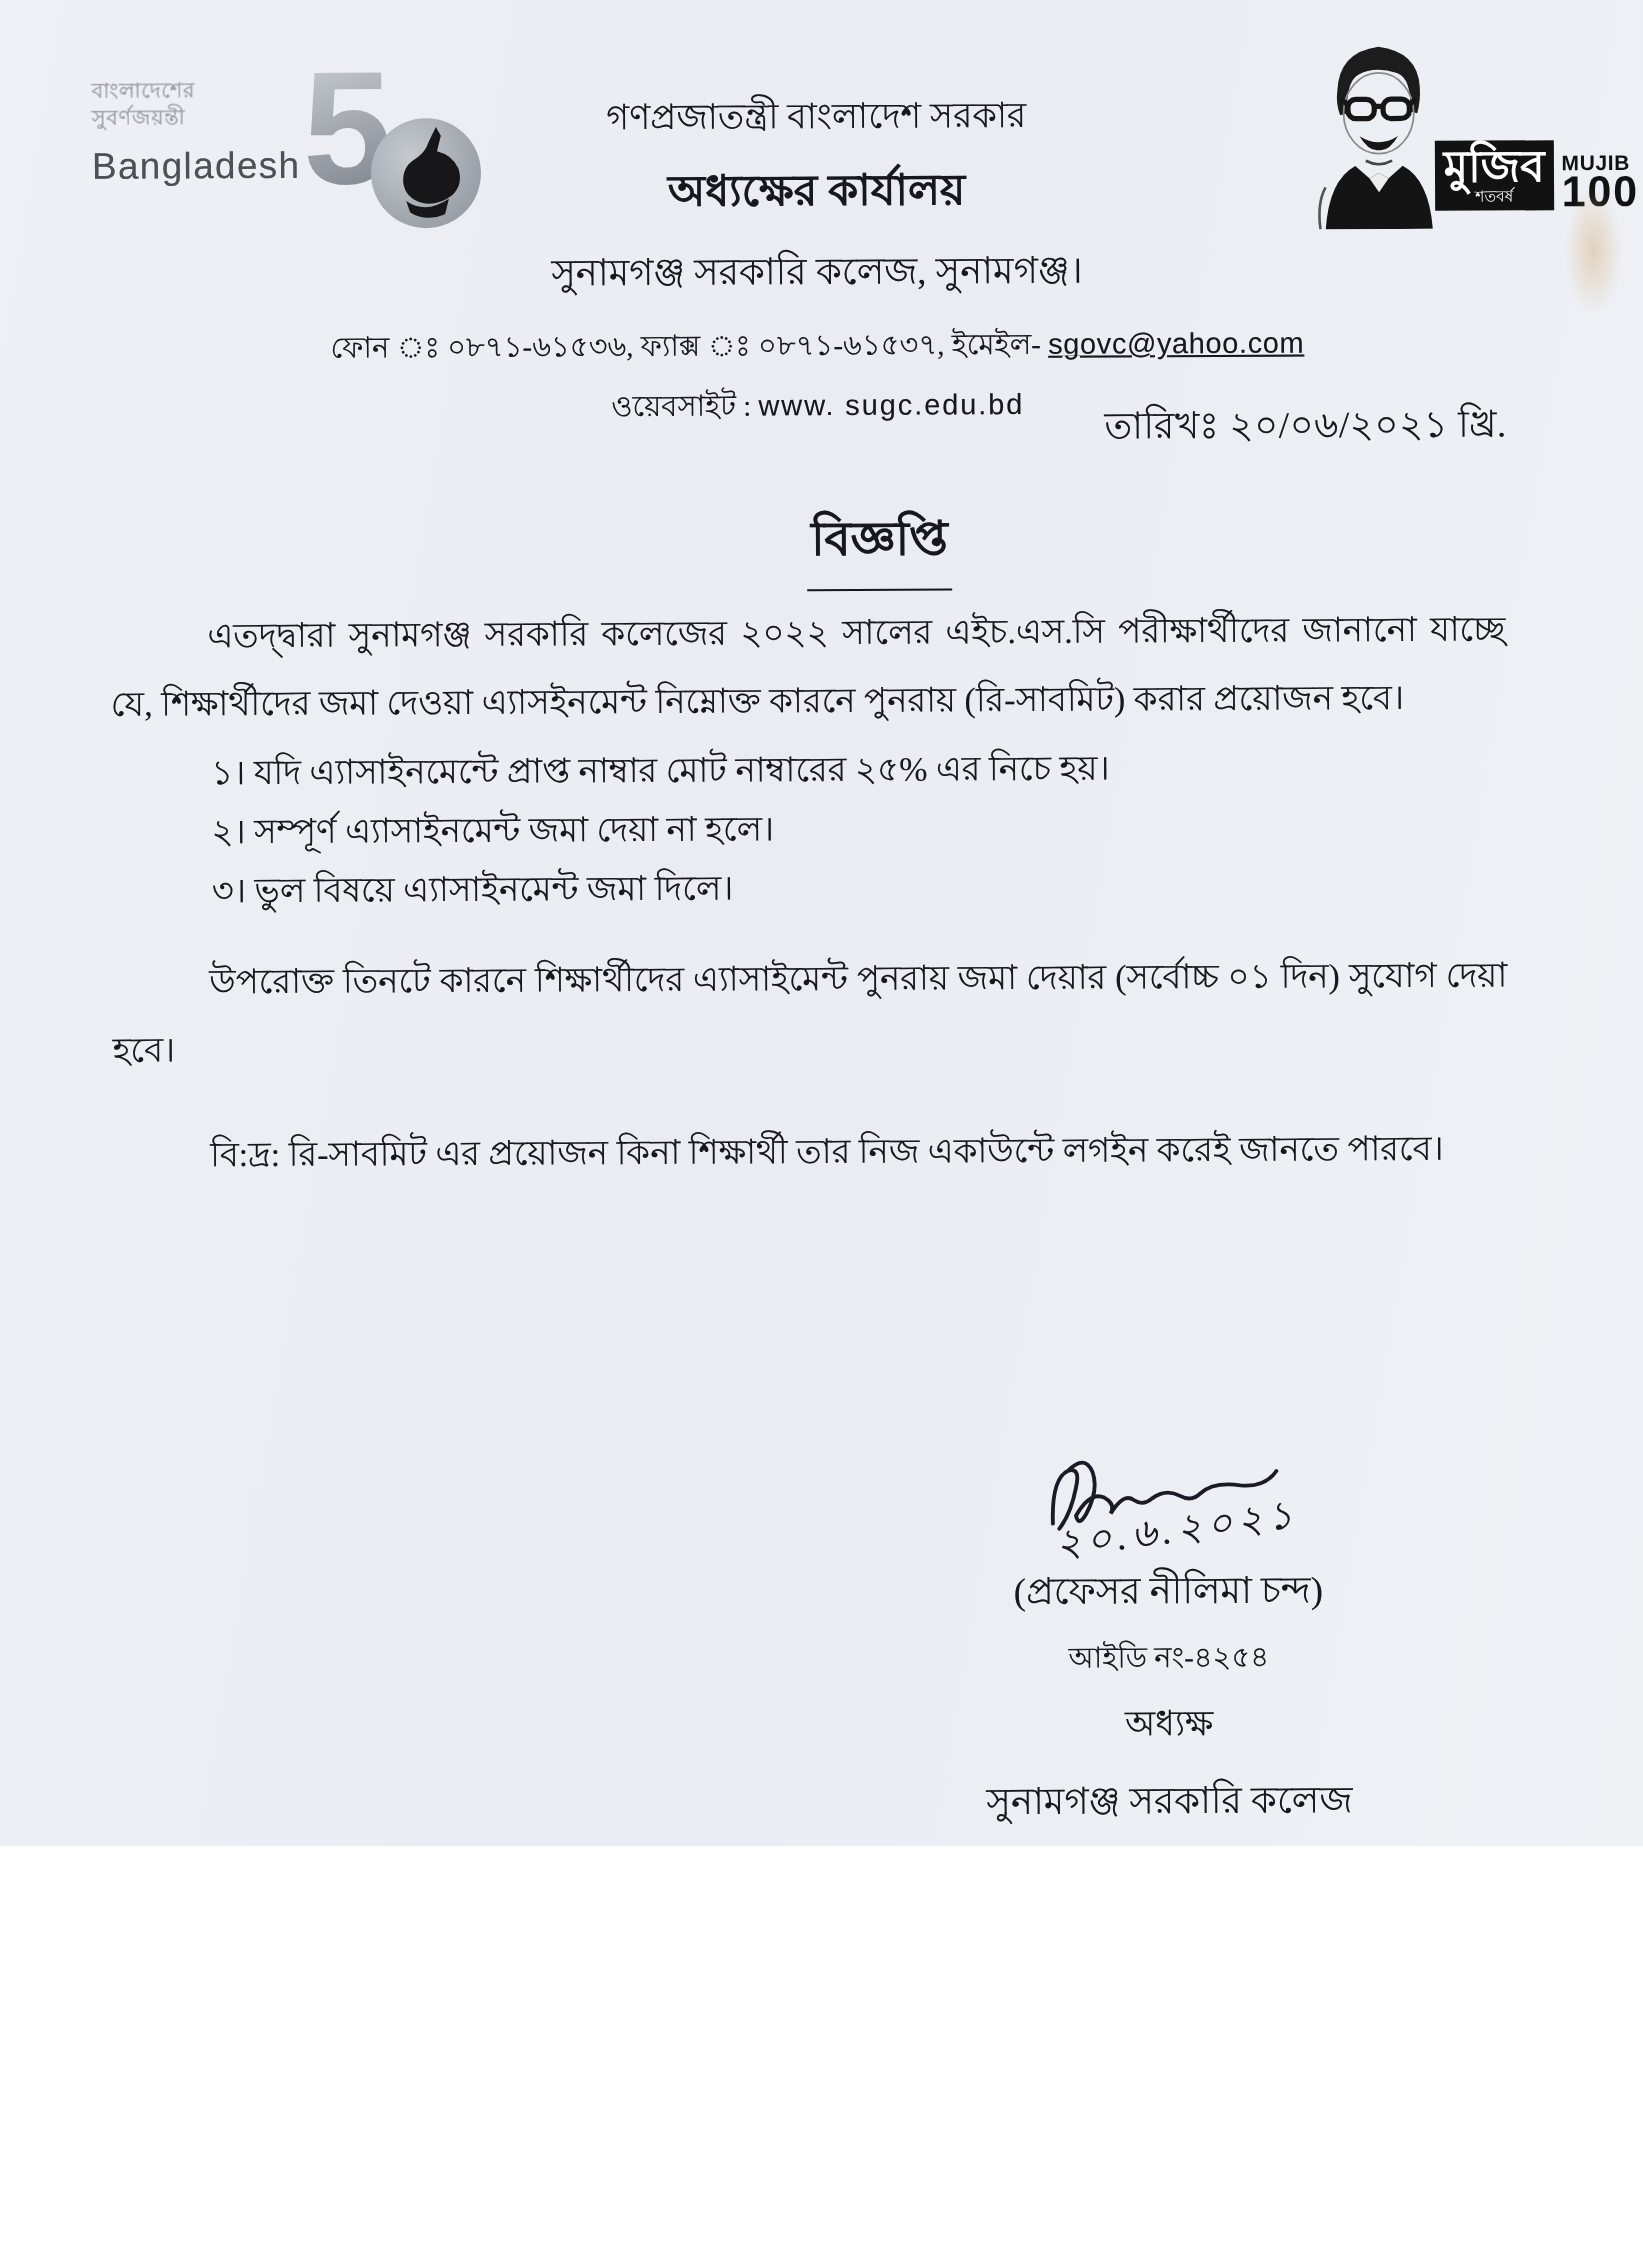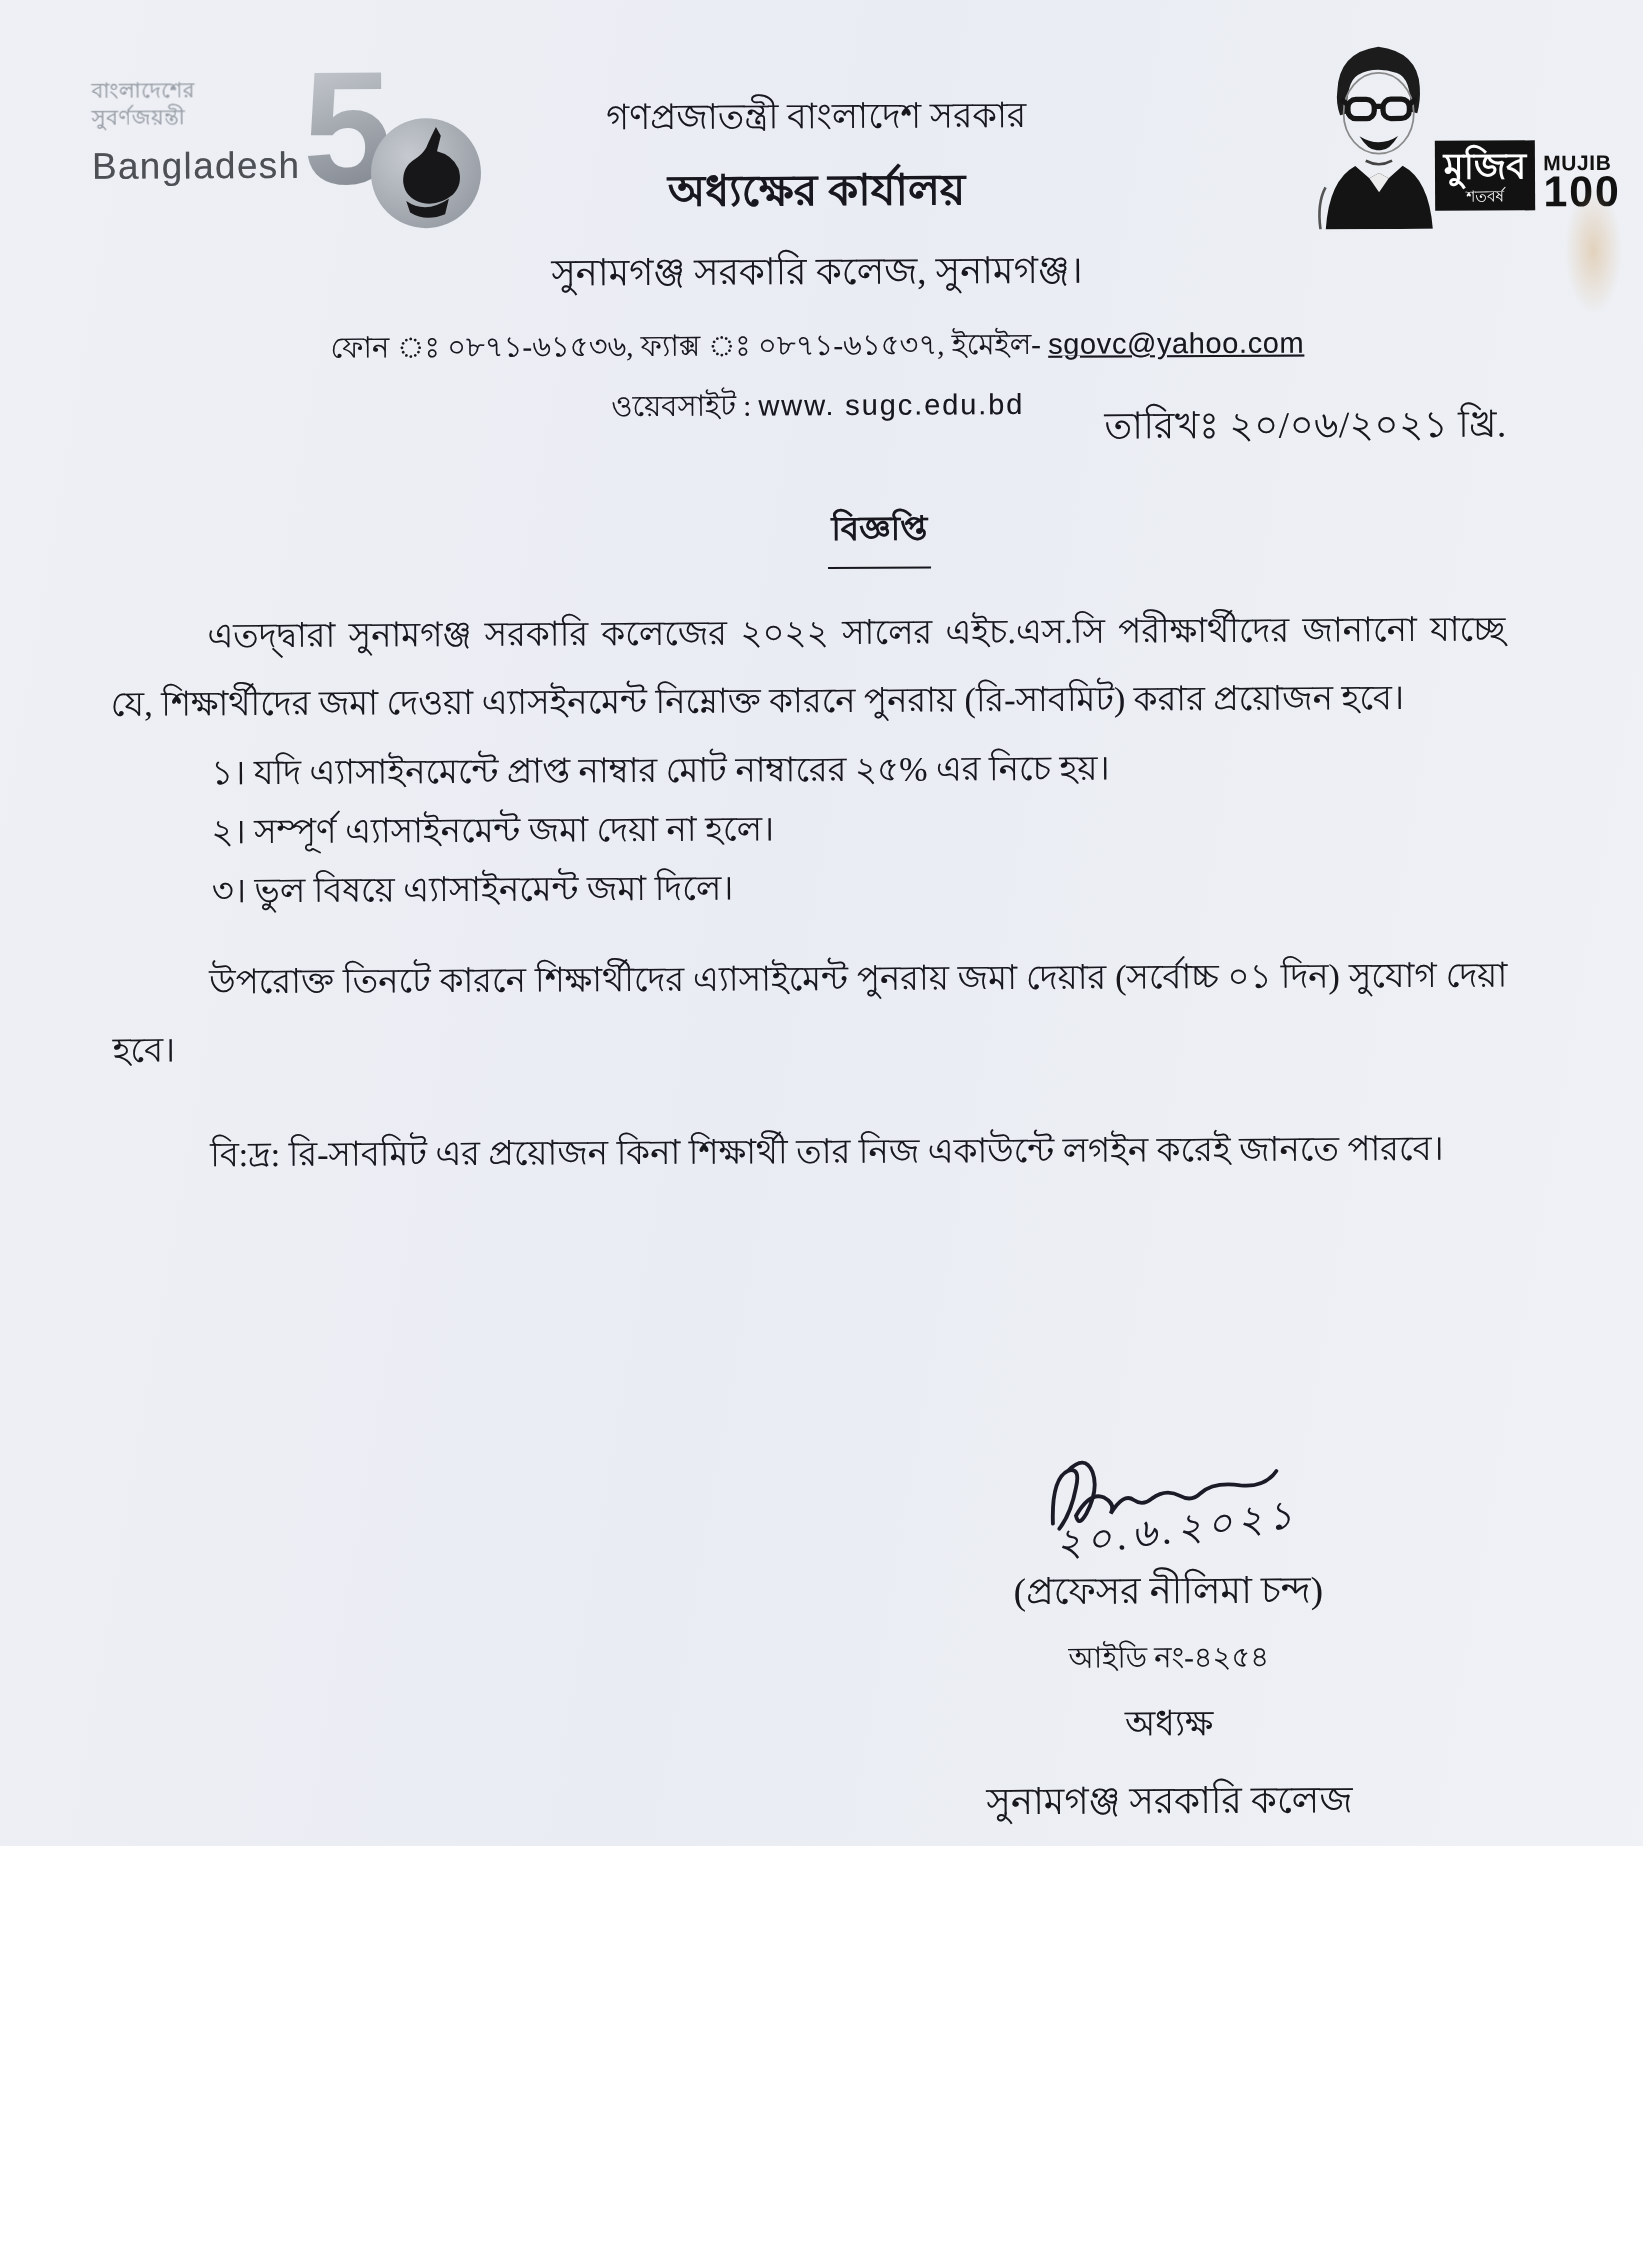--- a/index.html
+++ b/index.html
@@ -30,40 +30,40 @@
   .jub-circle{width:110px;height:110px;border-radius:50%;margin-left:-22px;margin-top:71px;
     background:radial-gradient(circle at 35% 35%,#c6cad0,#8b9199);
     display:flex;align-items:center;justify-content:center;overflow:hidden;}
   .jub-circle svg{width:97px;height:97px;}
 
   
   .mujib{position:absolute;left:1318px;top:26px;width:303px;height:206px;display:flex;align-items:flex-end;}
   .mujib-portrait{width:132px;height:193px;flex:none;}
   .mujib-mark{display:flex;align-items:flex-end;margin-left:-10.3px;margin-bottom:18px;}
   .mujib-box{background:#121212;color:#fff;padding:7.7px 9px 5.2px;text-align:center;text-shadow:none;}
-  .mujib-bn1{font-size:36px;font-weight:bold;line-height:37px;}
+  .mujib-bn1{font-size:44px;font-weight:bold;line-height:37px;}
   .mujib-bn2{font-size:15.5px;line-height:18px;margin-top:2px;}
   .mujib-en{margin-left:8px;color:#121212;font-weight:bold;font-family:"Liberation Sans",sans-serif;text-shadow:none;}
   .mujib-en1{font-size:21px;line-height:21px;letter-spacing:0.6px;}
   .mujib-en2{font-size:43px;line-height:37px;letter-spacing:1.9px;}
 
   
   .head{position:absolute;left:0;top:89px;width:1643px;text-align:center;}
   .h-gov{font-size:35px;}
   .h-office{font-size:43px;font-weight:bold;margin-top:10.3px;}
   .h-college{font-size:37px;margin-top:13px;}
   .h-contact{font-size:29px;margin-top:17px;}
   .h-email{font-family:"Liberation Sans",sans-serif;text-decoration:underline;letter-spacing:0.6px;}
   .h-web{font-size:29px;margin-top:10.3px;}
   .h-url{font-family:"Liberation Sans",sans-serif;letter-spacing:1.9px;}
 
   .date{position:absolute;left:1108px;top:398px;font-size:37px;letter-spacing:0.6px;}
 
   .title-wrap{position:absolute;left:0;top:503px;width:1643px;text-align:center;}
-  .title{display:inline-block;font-size:33px;font-weight:bold;
+  .title{display:inline-block;font-size:47px;font-weight:bold;
     border-bottom:2.6px solid #17171d;padding:0 3.9px 7.7px;transform:translateX(61px);}
 
   
   .bodycol{position:absolute;left:113px;top:599px;width:1395px;font-size:34px;line-height:68px;}
   .p{margin:0;text-align:justify;text-indent:97px;}
   .reasons{margin-top:5.2px;}
   .reason{line-height:59px;padding-left:100px;}
   .p2{margin-top:28px;}
   .p3{margin-top:37px;}
 

